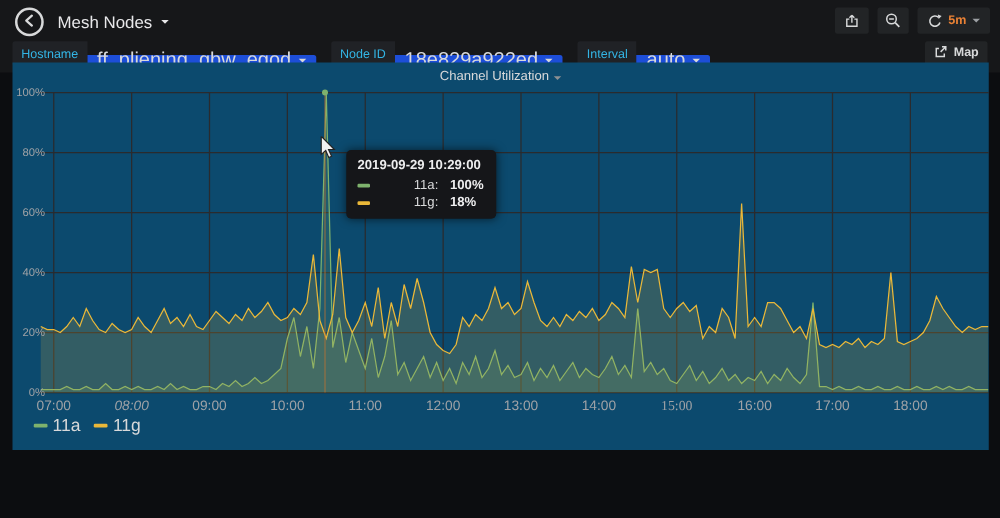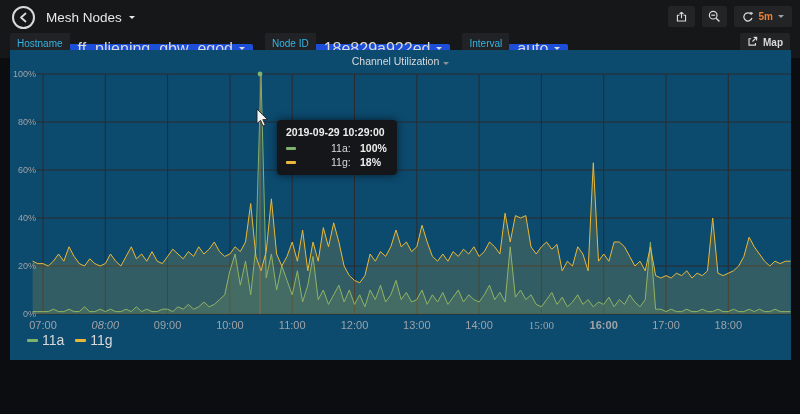--- a/index.html
+++ b/index.html
@@ -175,21 +175,21 @@
   <div id="xlabels">
       <div class="xlabel" style="left: 13px;">07:00</div>
       <div class="xlabel" style="left: 75.3px; font-style: italic;">08:00</div>
       <div class="xlabel" style="left: 137.6px;">09:00</div>
       <div class="xlabel" style="left: 199.9px;">10:00</div>
       <div class="xlabel" style="left: 262.2px;">11:00</div>
       <div class="xlabel" style="left: 324.5px;">12:00</div>
       <div class="xlabel" style="left: 386.8px;">13:00</div>
       <div class="xlabel" style="left: 449.1px;">14:00</div>
       <div class="xlabel" style="left: 511.4px; font-family: Liberation Serif, serif;">15:00</div>
-      <div class="xlabel" style="left: 573.7px; font-weight: bold;">16:00</div>
+      <div class="xlabel" style="left: 573.7px;">16:00</div>
       <div class="xlabel" style="left: 636px;">17:00</div>
       <div class="xlabel" style="left: 698.3px;">18:00</div>
     </div>
   <div class="legend" id="legend">
       <div class="legend-item">
         <span class="dash" style="background: rgb(126, 178, 109);"></span>
         <span>11a</span>
       </div>
       <div class="legend-item">
         <span class="dash" style="background: rgb(234, 184, 57);"></span>

